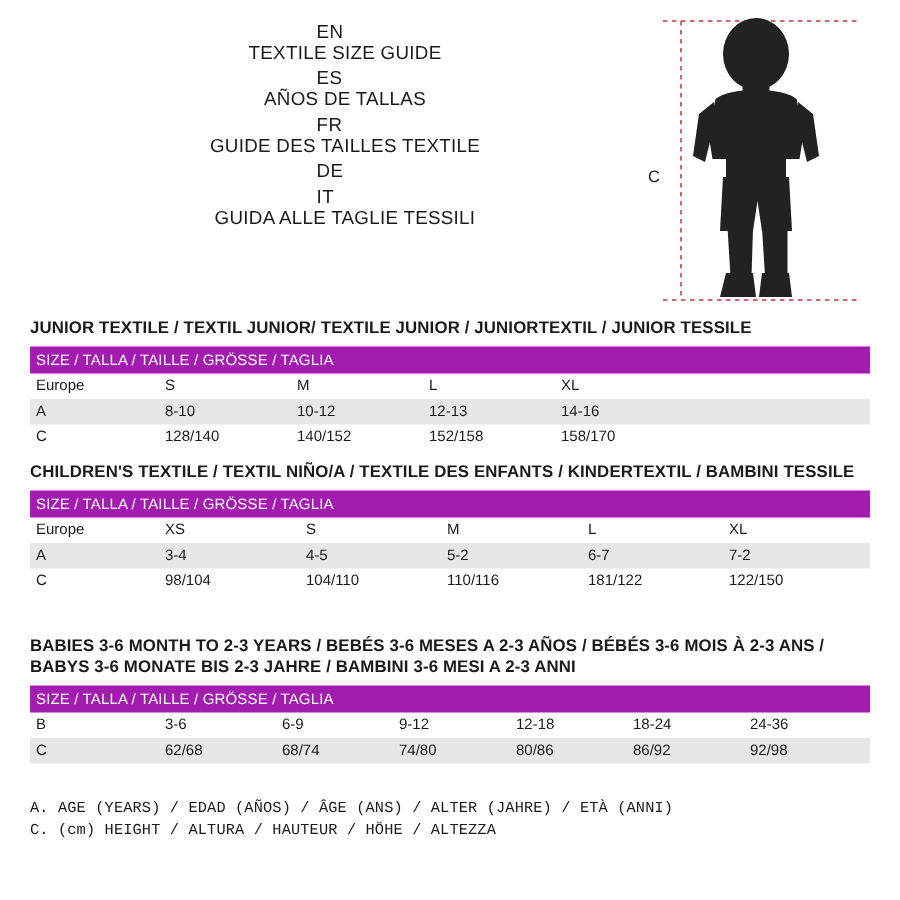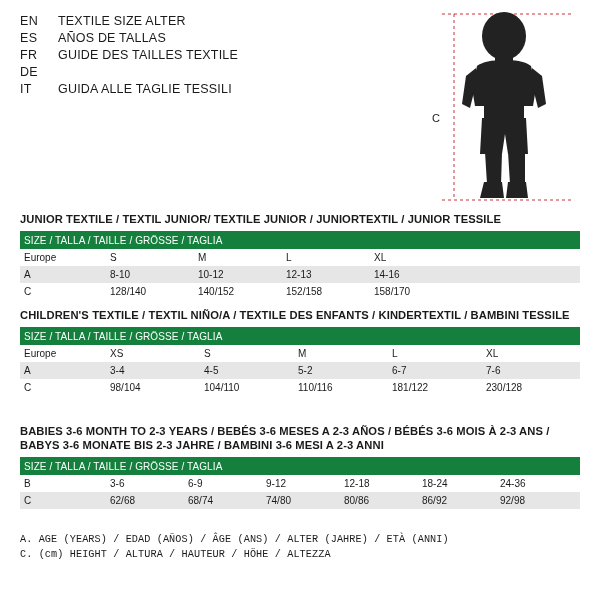--- a/index.html
+++ b/index.html
@@ -26,20 +26,21 @@
   .header {
     position: absolute;
     left: 20px;
     top: 14px;
     width: 420px;
   }
   .header-row {
     display: flex;
     align-items: center;
     margin-bottom: 3px;
+    flex-direction: column;
   }
   .lang-code {
     width: 38px;
     font-size: 12.5px;
     font-weight: 400;
     letter-spacing: 0.3px;
   }
   .lang-text {
     font-size: 12.5px;
     font-weight: 400;
@@ -82,21 +83,21 @@
     border-collapse: collapse;
     width: 100%;
     table-layout: fixed;
   }
   table.size-table td {
     font-size: 10px;
     padding: 3px 0 3px 0;
     vertical-align: middle;
   }
   tr.head-row {
-    background: #15803d;
+    background: #a21caf;
     color: #ffffff;
   }
   tr.head-row td {
     font-size: 10px;
     padding: 3.5px 0 3.5px 4px;
     letter-spacing: 0.1px;
   }
   tr.alt-row {
     background: #e6e6e6;
   }
@@ -118,21 +119,21 @@
   }
 </style>
 </head>
 <body>
 
 <div class="page">
 
   <div class="header">
     <div class="header-row">
       <span class="lang-code">EN</span>
-      <span class="lang-text">TEXTILE SIZE ALTER</span>
+      <span class="lang-text">TEXTILE SIZE GUIDE</span>
     </div>
     <div class="header-row">
       <span class="lang-code">ES</span>
       <span class="lang-text">AÑOS DE TALLAS</span>
     </div>
     <div class="header-row">
       <span class="lang-code">FR</span>
       <span class="lang-text">GUIDE DES TAILLES TEXTILE</span>
     </div>
     <div class="header-row">
@@ -243,29 +244,29 @@
           <td>M</td>
           <td>L</td>
           <td>XL</td>
         </tr>
         <tr class="alt-row">
           <td class="first-col">A</td>
           <td>3-4</td>
           <td>4-5</td>
           <td>5-2</td>
           <td>6-7</td>
-          <td>7-6</td>
+          <td>7-2</td>
         </tr>
         <tr>
           <td class="first-col">C</td>
           <td>98/104</td>
           <td>104/110</td>
           <td>110/116</td>
           <td>181/122</td>
-          <td>230/128</td>
+          <td>122/150</td>
         </tr>
       </tbody>
     </table>
   </div>
 
   <div class="section" style="top:424px;">
     <div class="section-title">BABIES 3-6 MONTH TO 2-3 YEARS / BEBÉS 3-6 MESES A 2-3 AÑOS / BÉBÉS 3-6 MOIS À 2-3 ANS / BABYS 3-6 MONATE BIS 2-3 JAHRE / BAMBINI 3-6 MESI A 2-3 ANNI</div>
     <table class="size-table">
       <colgroup>
         <col style="width:90px">

